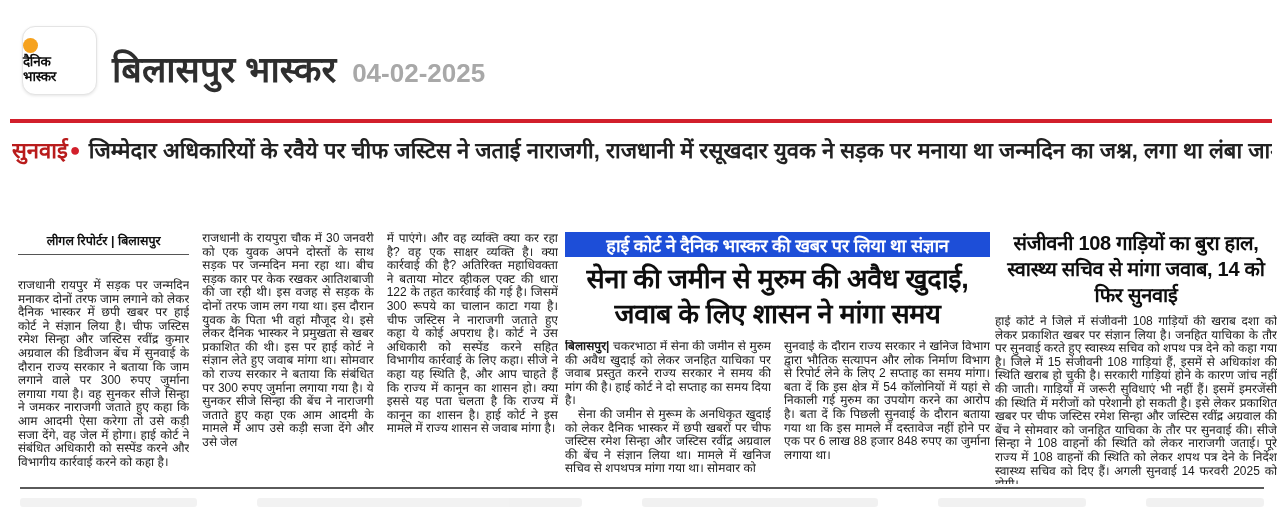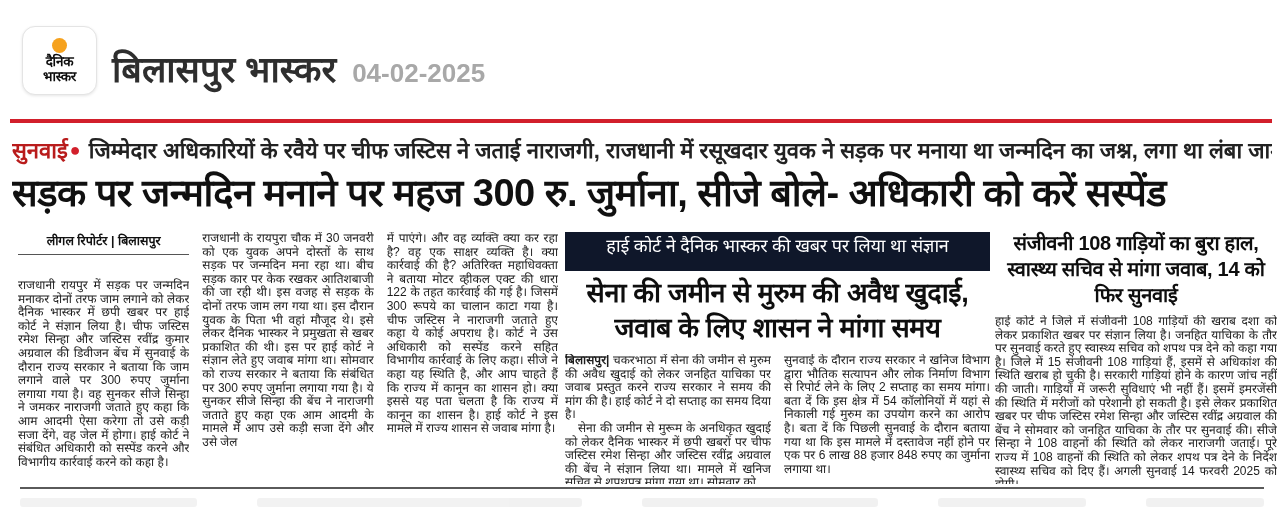--- a/index.html
+++ b/index.html
@@ -7,21 +7,21 @@
   .page {
     position:relative; width:1280px; height:510px; background:#fff;
     font-family:"Liberation Sans", sans-serif; overflow:hidden; color:#1c1c1c;
   }
 
   
   .logo {
     position:absolute; left:22px; top:26px; width:75px; height:69px;
     background:#fff; border:1px solid #e4e4e4; border-radius:13px;
     box-shadow:0 1px 3px rgba(0,0,0,.10);
-    display:flex; flex-direction:column; align-items:center; justify-content:center;
+    display:flex; flex-direction:column; justify-content:center;
   }
   .logo-dot { width:15px; height:15px; border-radius:50%; background:#f6a21e; margin-bottom:1px; }
   .logo-line { font-weight:bold; font-size:13.5px; line-height:15px; color:#0d0d0d; letter-spacing:-.3px; }
   .masthead-line { position:absolute; left:112px; top:44px; display:flex; align-items:baseline; gap:16px; }
   .edition-title { font-size:36px; font-weight:bold; color:#2e2e2e; }
   .edition-date  { font-size:26px; font-weight:bold; color:#a8a8a8; }
 
   
   .red-rule { position:absolute; left:10px; width:1262px; top:119px; height:4px; background:#d21f2b; }
   .bottom-rule { position:absolute; left:20px; width:1244px; top:487px; height:2px; background:#5a5a5a; }
@@ -40,22 +40,22 @@
   .col { overflow:hidden; }
 
   
   .lead-cols { position:absolute; left:18px; top:232px; width:540px; height:252px; display:flex; gap:13px; }
   .lead-cols .col { flex:1 1 0; }
   .byline { font-weight:bold; font-size:12.5px; text-align:center; color:#111;
             padding-bottom:5px; border-bottom:1.5px solid #555; margin-bottom:24px; }
 
   
   .mid { position:absolute; left:565px; top:232px; width:425px; height:252px; overflow:hidden; }
-  .banner { background:#0f172a; color:#fff; font-weight:normal; font-size:18px; line-height:28px;
-            height:39px; text-align:center; letter-spacing:-.2px; }
+  .banner { background:#1d4ed8; color:#fff; font-weight:bold; font-size:18px; line-height:28px;
+            height:25px; text-align:center; letter-spacing:-.2px; }
   .mid-headline { font-size:27px; line-height:35px; font-weight:bold; color:#0e0e0e;
                   text-align:center; margin-top:5px; letter-spacing:-.3px; }
   .mid-cols { display:flex; gap:13px; margin-top:8px; height:138px; }
   .mid-cols .col { flex:1 1 0; }
   .dateline { font-weight:bold; }
   .indent { text-indent:13px; }
 
   
   .right { position:absolute; left:995px; top:230px; width:282px; height:254px; overflow:hidden; }
   .right-headline { font-size:20px; line-height:26px; font-weight:bold; color:#0e0e0e;
@@ -84,21 +84,20 @@
       <span class="edition-date">04-02-2025</span>
     </div>
   </header>
 
   <div class="red-rule"></div>
 
   <div class="kicker">
     <span class="kicker-label">सुनवाई</span><span class="kicker-bullet">●</span><span class="kicker-text">जिम्मेदार अधिकारियों के रवैये पर चीफ जस्टिस ने जताई नाराजगी, राजधानी में रसूखदार युवक ने सड़क पर मनाया था जन्मदिन का जश्न, लगा था लंबा जाम</span>
   </div>
 
-  <h1 class="headline">सड़क पर जन्मदिन मनाने पर महज 300 रु. जुर्माना, सीजे बोले- अधिकारी को करें सस्पेंड</h1>
 
   <section class="lead-cols">
     <div class="col">
       <div class="byline">लीगल रिपोर्टर | बिलासपुर</div>
       <p class="body">राजधानी रायपुर में सड़क पर जन्मदिन मनाकर दोनों तरफ जाम लगाने को लेकर दैनिक भास्कर में छपी खबर पर हाई कोर्ट ने संज्ञान लिया है। चीफ जस्टिस रमेश सिन्हा और जस्टिस रवींद्र कुमार अग्रवाल की डिवीजन बेंच में सुनवाई के दौरान राज्य सरकार ने बताया कि जाम लगाने वाले पर 300 रुपए जुर्माना लगाया गया है। वह सुनकर सीजे सिन्हा ने जमकर नाराजगी जताते हुए कहा कि आम आदमी ऐसा करेगा तो उसे कड़ी सजा देंगे, वह जेल में होगा। हाई कोर्ट ने संबंधित अधिकारी को सस्पेंड करने और विभागीय कार्रवाई करने को कहा है।</p>
     </div>
     <div class="col">
       <p class="body">राजधानी के रायपुरा चौक में 30 जनवरी को एक युवक अपने दोस्तों के साथ सड़क पर जन्मदिन मना रहा था। बीच सड़क कार पर केक रखकर आतिशबाजी की जा रही थी। इस वजह से सड़क के दोनों तरफ जाम लग गया था। इस दौरान युवक के पिता भी वहां मौजूद थे। इसे लेकर दैनिक भास्कर ने प्रमुखता से खबर प्रकाशित की थी। इस पर हाई कोर्ट ने संज्ञान लेते हुए जवाब मांगा था। सोमवार को राज्य सरकार ने बताया कि संबंधित पर 300 रुपए जुर्माना लगाया गया है। ये सुनकर सीजे सिन्हा की बेंच ने नाराजगी जताते हुए कहा एक आम आदमी के मामले में आप उसे कड़ी सजा देंगे और उसे जेल</p>
     </div>
     <div class="col">

